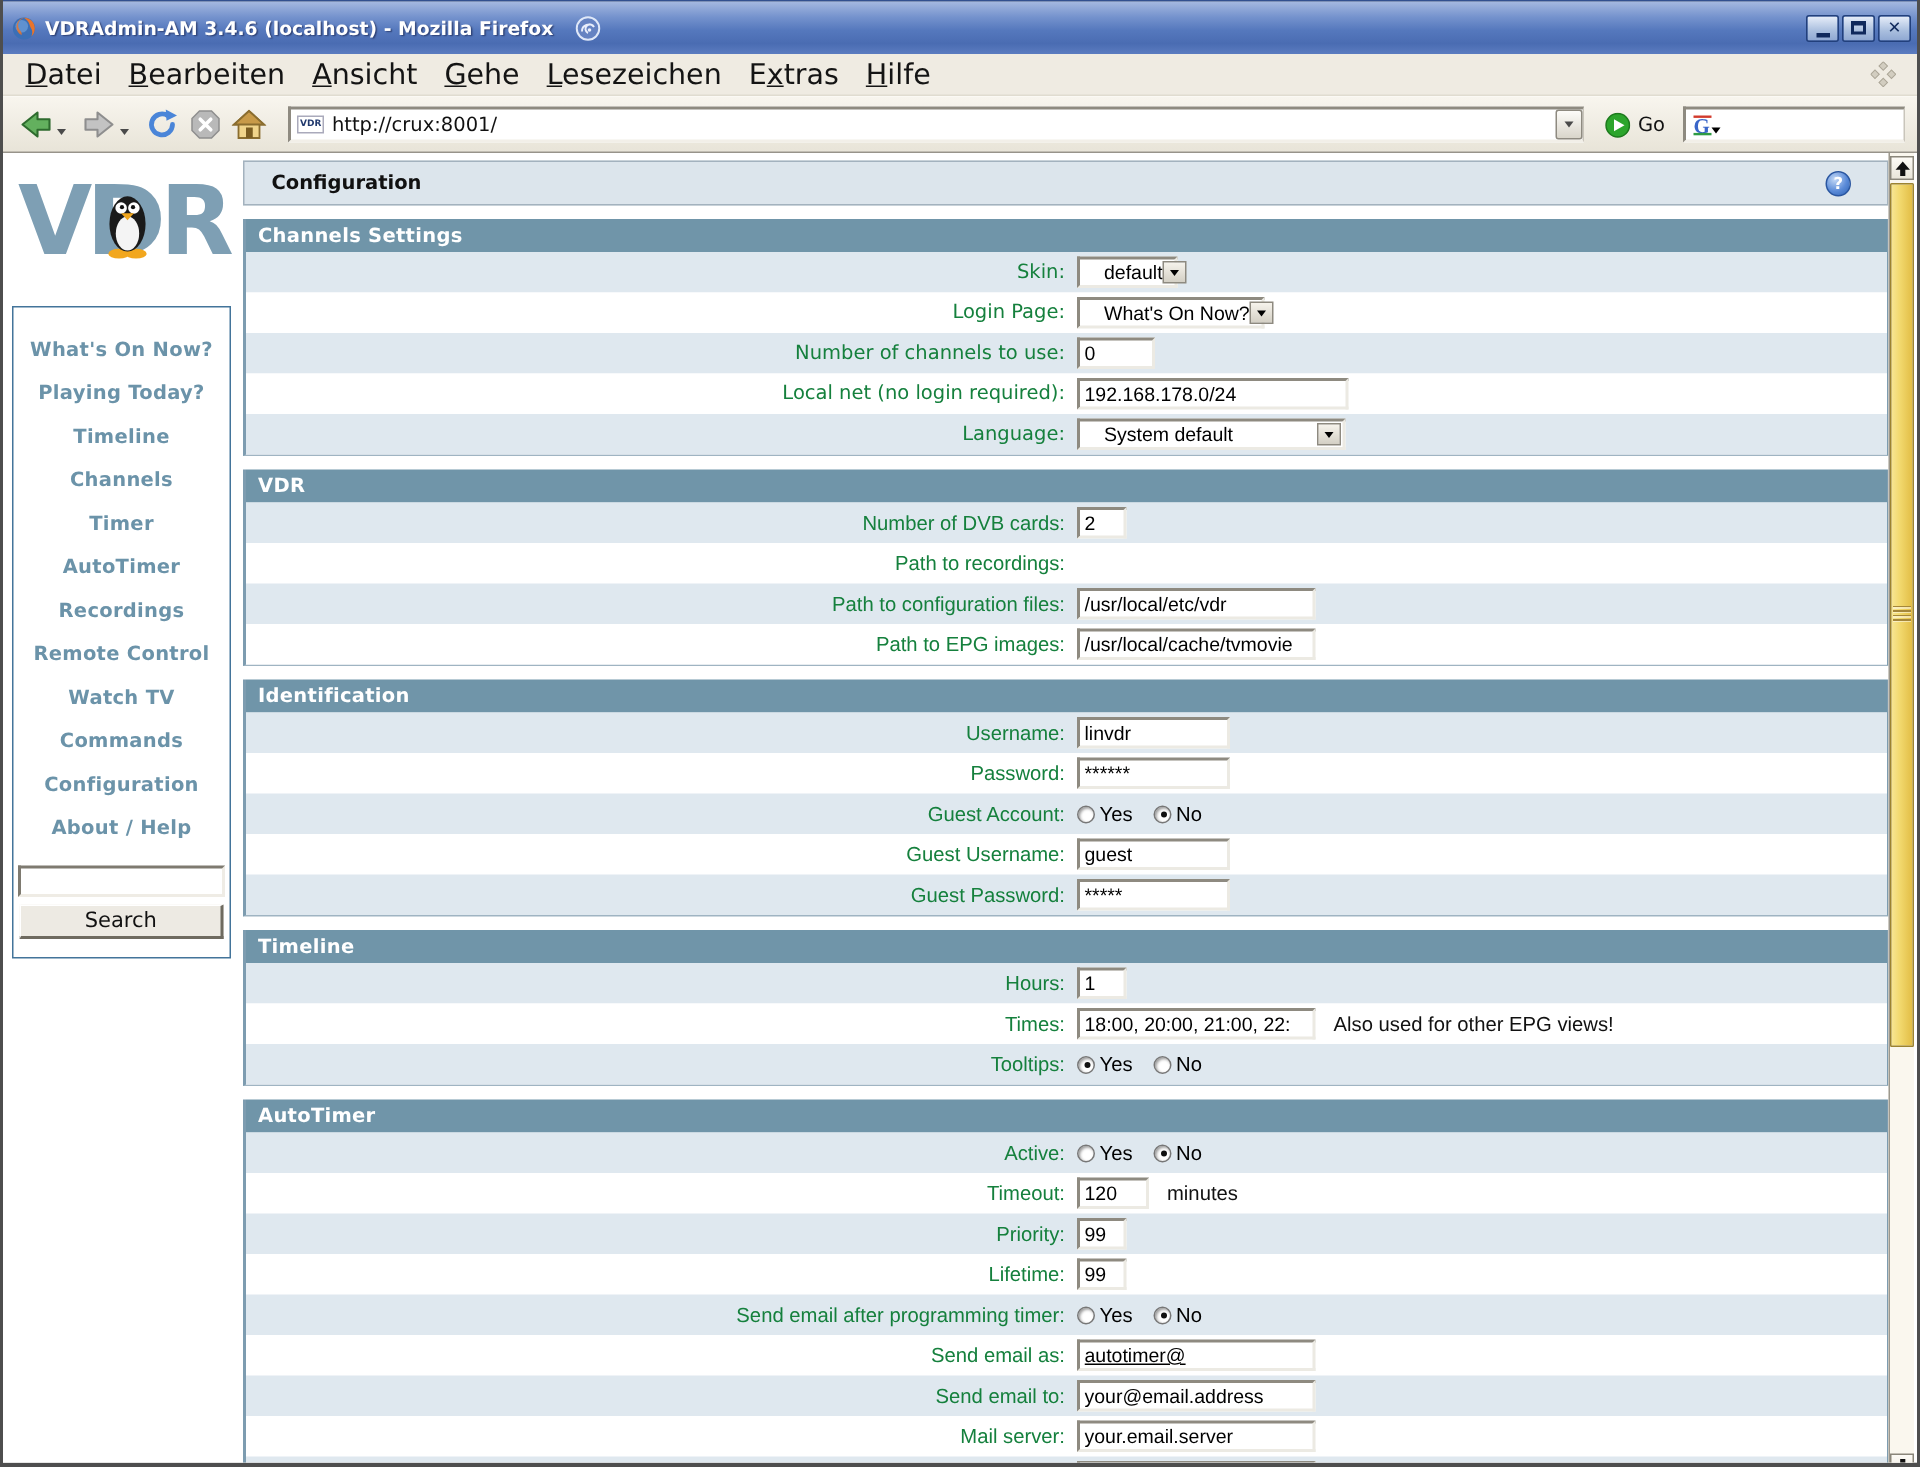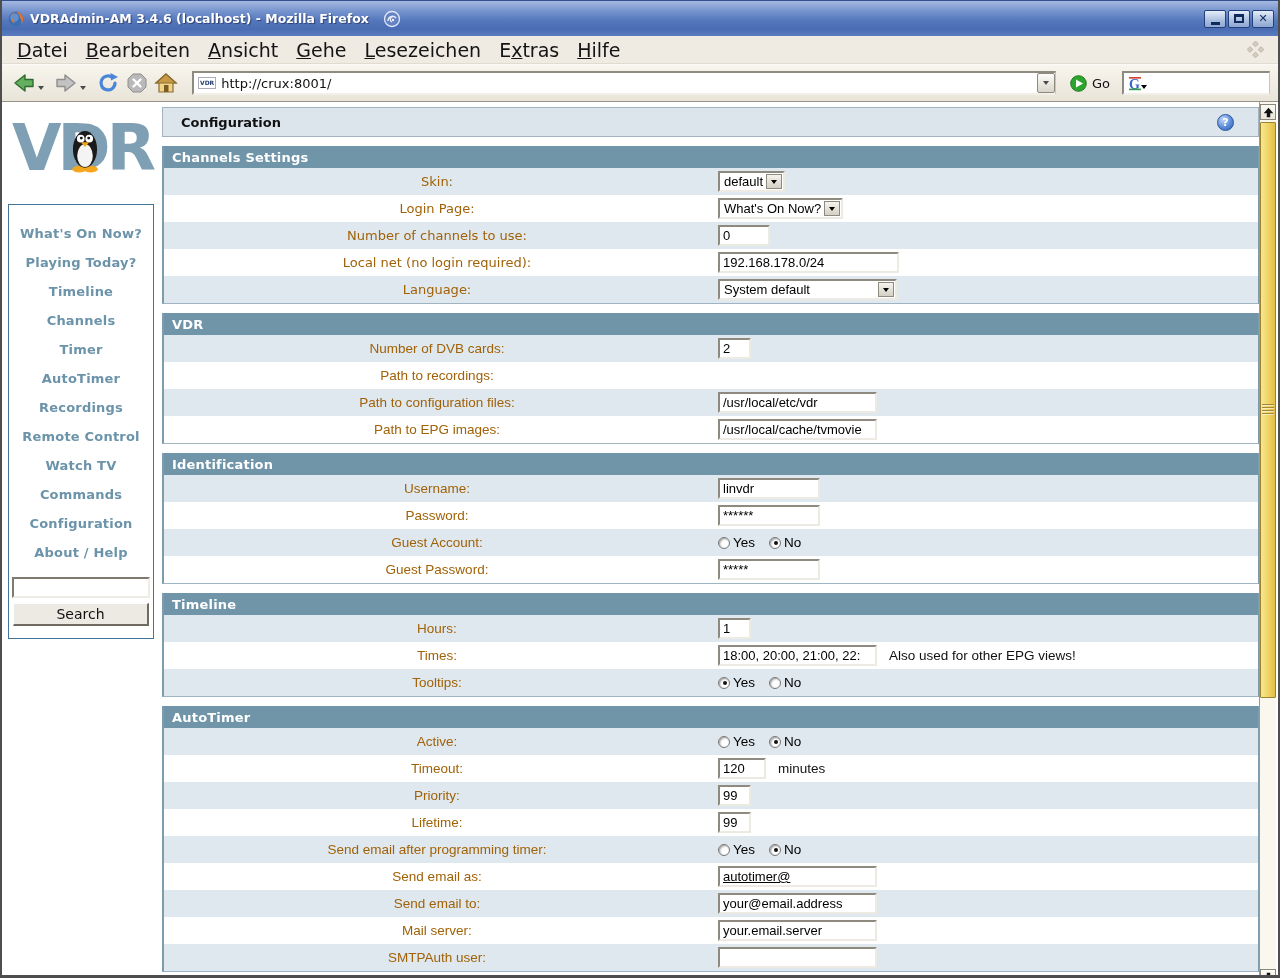--- a/index.html
+++ b/index.html
@@ -77,33 +77,33 @@
   }
   .config-title { font-size:13px; font-weight:bold; color:#111; }
   .help-icon {
     margin-left:auto; width:17px; height:17px; border-radius:50%; background:radial-gradient(circle at 35% 30%,#c4d9f6,#5b8bd8 55%,#2c61b4);
     border:1px solid #2a56a0; color:#fff; font-size:11px; font-weight:bold; display:flex; align-items:center; justify-content:center; margin-right:10px;
   }
   .section { margin-top:9px; border-left:2px solid #7d9cb0; border-right:1px solid #7d9cb0; border-bottom:1px solid #9fb4c2; }
   .sec-h { height:22px; background:#7095a9; color:#fff; font-size:13px; font-weight:bold; display:flex; align-items:center; padding-left:8px; letter-spacing:.2px; }
   .row { height:27px; display:flex; align-items:center; background:#fff; }
   .row:nth-child(even) { background:#dfe8ef; } 
-  .lbl { width:546px; text-align:center; font-size:13px; color:#a16207; flex:none; }
+  .lbl { width:546px; text-align:right; font-size:13px; color:#15803d; flex:none; }
   .ctl { display:flex; align-items:center; margin-left:8px; flex:1; }
   .font-a .lbl, .font-a .rlab, .font-a .note { font-family:"DejaVu Sans",sans-serif; }
   .font-b .lbl, .font-b .rlab, .font-b .note { font-family:"Liberation Sans",sans-serif; font-size:13.5px; }
   .txt {
     height:21px; font-size:13px; font-family:"Liberation Sans",sans-serif; padding-left:3px; background:#fff; outline:none;
     border-top:2px solid #8e8a80; border-left:2px solid #8e8a80; border-bottom:2px solid #eceae3; border-right:2px solid #eceae3;
   }
   .sel {
     height:21px; background:#fff; display:flex; align-items:center; justify-content:space-between;
     border-top:2px solid #8e8a80; border-left:2px solid #8e8a80; border-bottom:2px solid #eceae3; border-right:2px solid #eceae3;
   }
-  .sel-t { font-size:13px; font-family:"Liberation Sans",sans-serif; padding-left:4px; white-space:nowrap; }
+  .sel-t { font-size:13px; font-family:"Liberation Sans",sans-serif; padding-left:16px; white-space:nowrap; }
   .sel-b { width:16px; height:15px; margin-right:1px; background:linear-gradient(#f6f3ec,#d4d0c5); border:1px solid #8e8a80; display:flex; align-items:center; justify-content:center; flex:none; }
   .tri { width:0; height:0; border-left:3.5px solid transparent; border-right:3.5px solid transparent; border-top:4px solid #000; }
   .radio { width:12px; height:12px; border-radius:50%; background:#fff; border:1px solid #777; box-shadow:inset 1px 1px 2px rgba(0,0,0,.4); position:relative; margin-right:3px; flex:none; }
   .radio.on::after { content:''; position:absolute; left:3.5px; top:3.5px; width:4px; height:4px; border-radius:50%; background:#111; }
   .rlab { font-size:13px; margin-right:14px; }
   .note { font-size:13px; margin-left:12px; color:#111; }
   
   .scrollbar { width:17px; flex:none; background:#faf7ee; border-left:1px solid #9d998e; position:relative; }
   .sb-btn { position:absolute; left:0; width:16px; height:16px; background:linear-gradient(#fdfbf6,#e9e5d9); border:1px solid #8a867a; display:flex; align-items:center; justify-content:center; }
   .sb-up { top:2px; } .sb-down { bottom:2px; }
@@ -354,20 +354,26 @@
             <div class="row">
               <div class="lbl">Guest Account:</div>
               <div class="ctl">
                 <span class="radio"></span>
                 <span class="rlab">Yes</span>
                 <span class="radio on"></span>
                 <span class="rlab">No</span>
               </div>
             </div>
             <div class="row">
+              <div class="lbl">Guest Username:</div>
+              <div class="ctl">
+                <input class="txt" value="guest" style="width: 102px;">
+              </div>
+            </div>
+            <div class="row">
               <div class="lbl">Guest Password:</div>
               <div class="ctl">
                 <input class="txt" value="*****" style="width: 102px;">
               </div>
             </div>
           </div>
           <div class="section font-b">
             <div class="sec-h">Timeline</div>
             <div class="row">
               <div class="lbl">Hours:</div>

